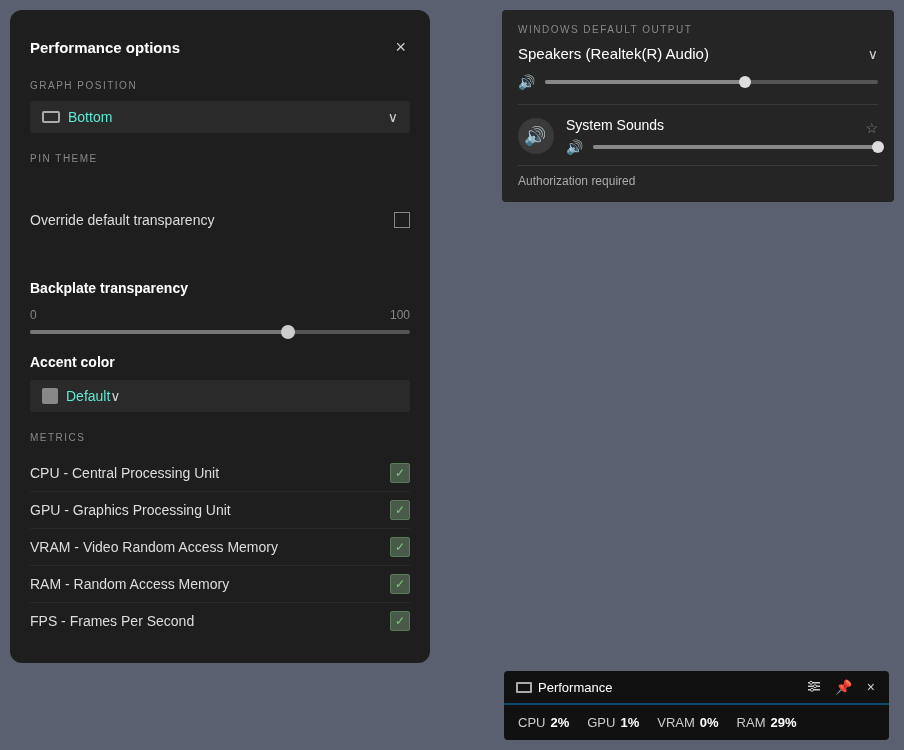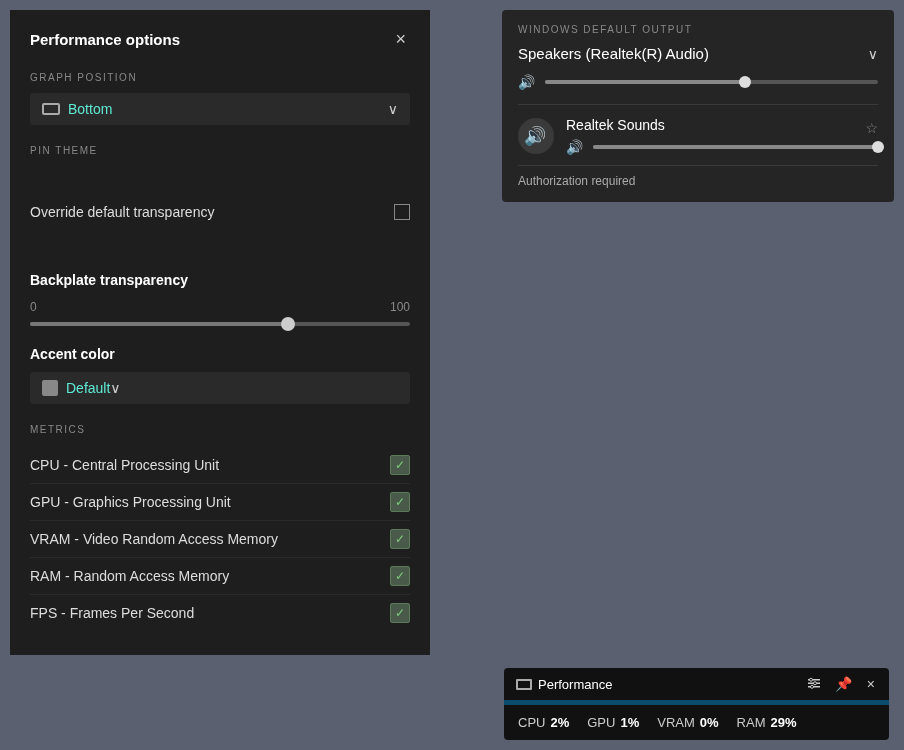--- a/index.html
+++ b/index.html
@@ -12,22 +12,22 @@
       overflow: hidden;
     }
 
     
     .perf-options-panel {
       position: absolute;
       top: 10px;
       left: 10px;
       width: 420px;
       background: #1e1e1e;
-      border-radius: 0;
-      padding: 18px 20px 24px 20px;
+      border-radius: 12px;
+      padding: 26px 20px 24px 20px;
       color: #fff;
     }
 
     .panel-header {
       display: flex;
       justify-content: space-between;
       align-items: center;
       margin-bottom: 22px;
     }
 
@@ -373,21 +373,21 @@
       background: #111;
       border-radius: 4px;
       overflow: hidden;
     }
 
     .mini-perf-header {
       display: flex;
       align-items: center;
       justify-content: space-between;
       padding: 8px 12px;
-      border-bottom: 5px solid #0c4a6e;
+      border-bottom: 2px solid #0c4a6e;
     }
 
     .mini-perf-title-row {
       display: flex;
       align-items: center;
       gap: 6px;
     }
 
     .mini-perf-monitor-icon {
       width: 16px;
@@ -533,21 +533,21 @@
     <div class="vol-slider">
       <div class="vol-fill fill-60"></div>
       <div class="vol-thumb t60"></div>
     </div>
   </div>
   <hr class="audio-divider">
   <div class="audio-app-row">
     <div class="audio-app-icon">🔊</div>
     <div class="audio-app-info">
       <div style="display:flex;align-items:center;justify-content:space-between;">
-        <span class="audio-app-name">Realtek Sounds</span>
+        <span class="audio-app-name">System Sounds</span>
         <span class="star-icon">☆</span>
       </div>
       <div class="audio-app-vol-row">
         <span class="speaker-icon">🔊</span>
         <div class="vol-slider">
           <div class="vol-fill fill-100"></div>
           <div class="vol-thumb t100"></div>
         </div>
       </div>
     </div>

